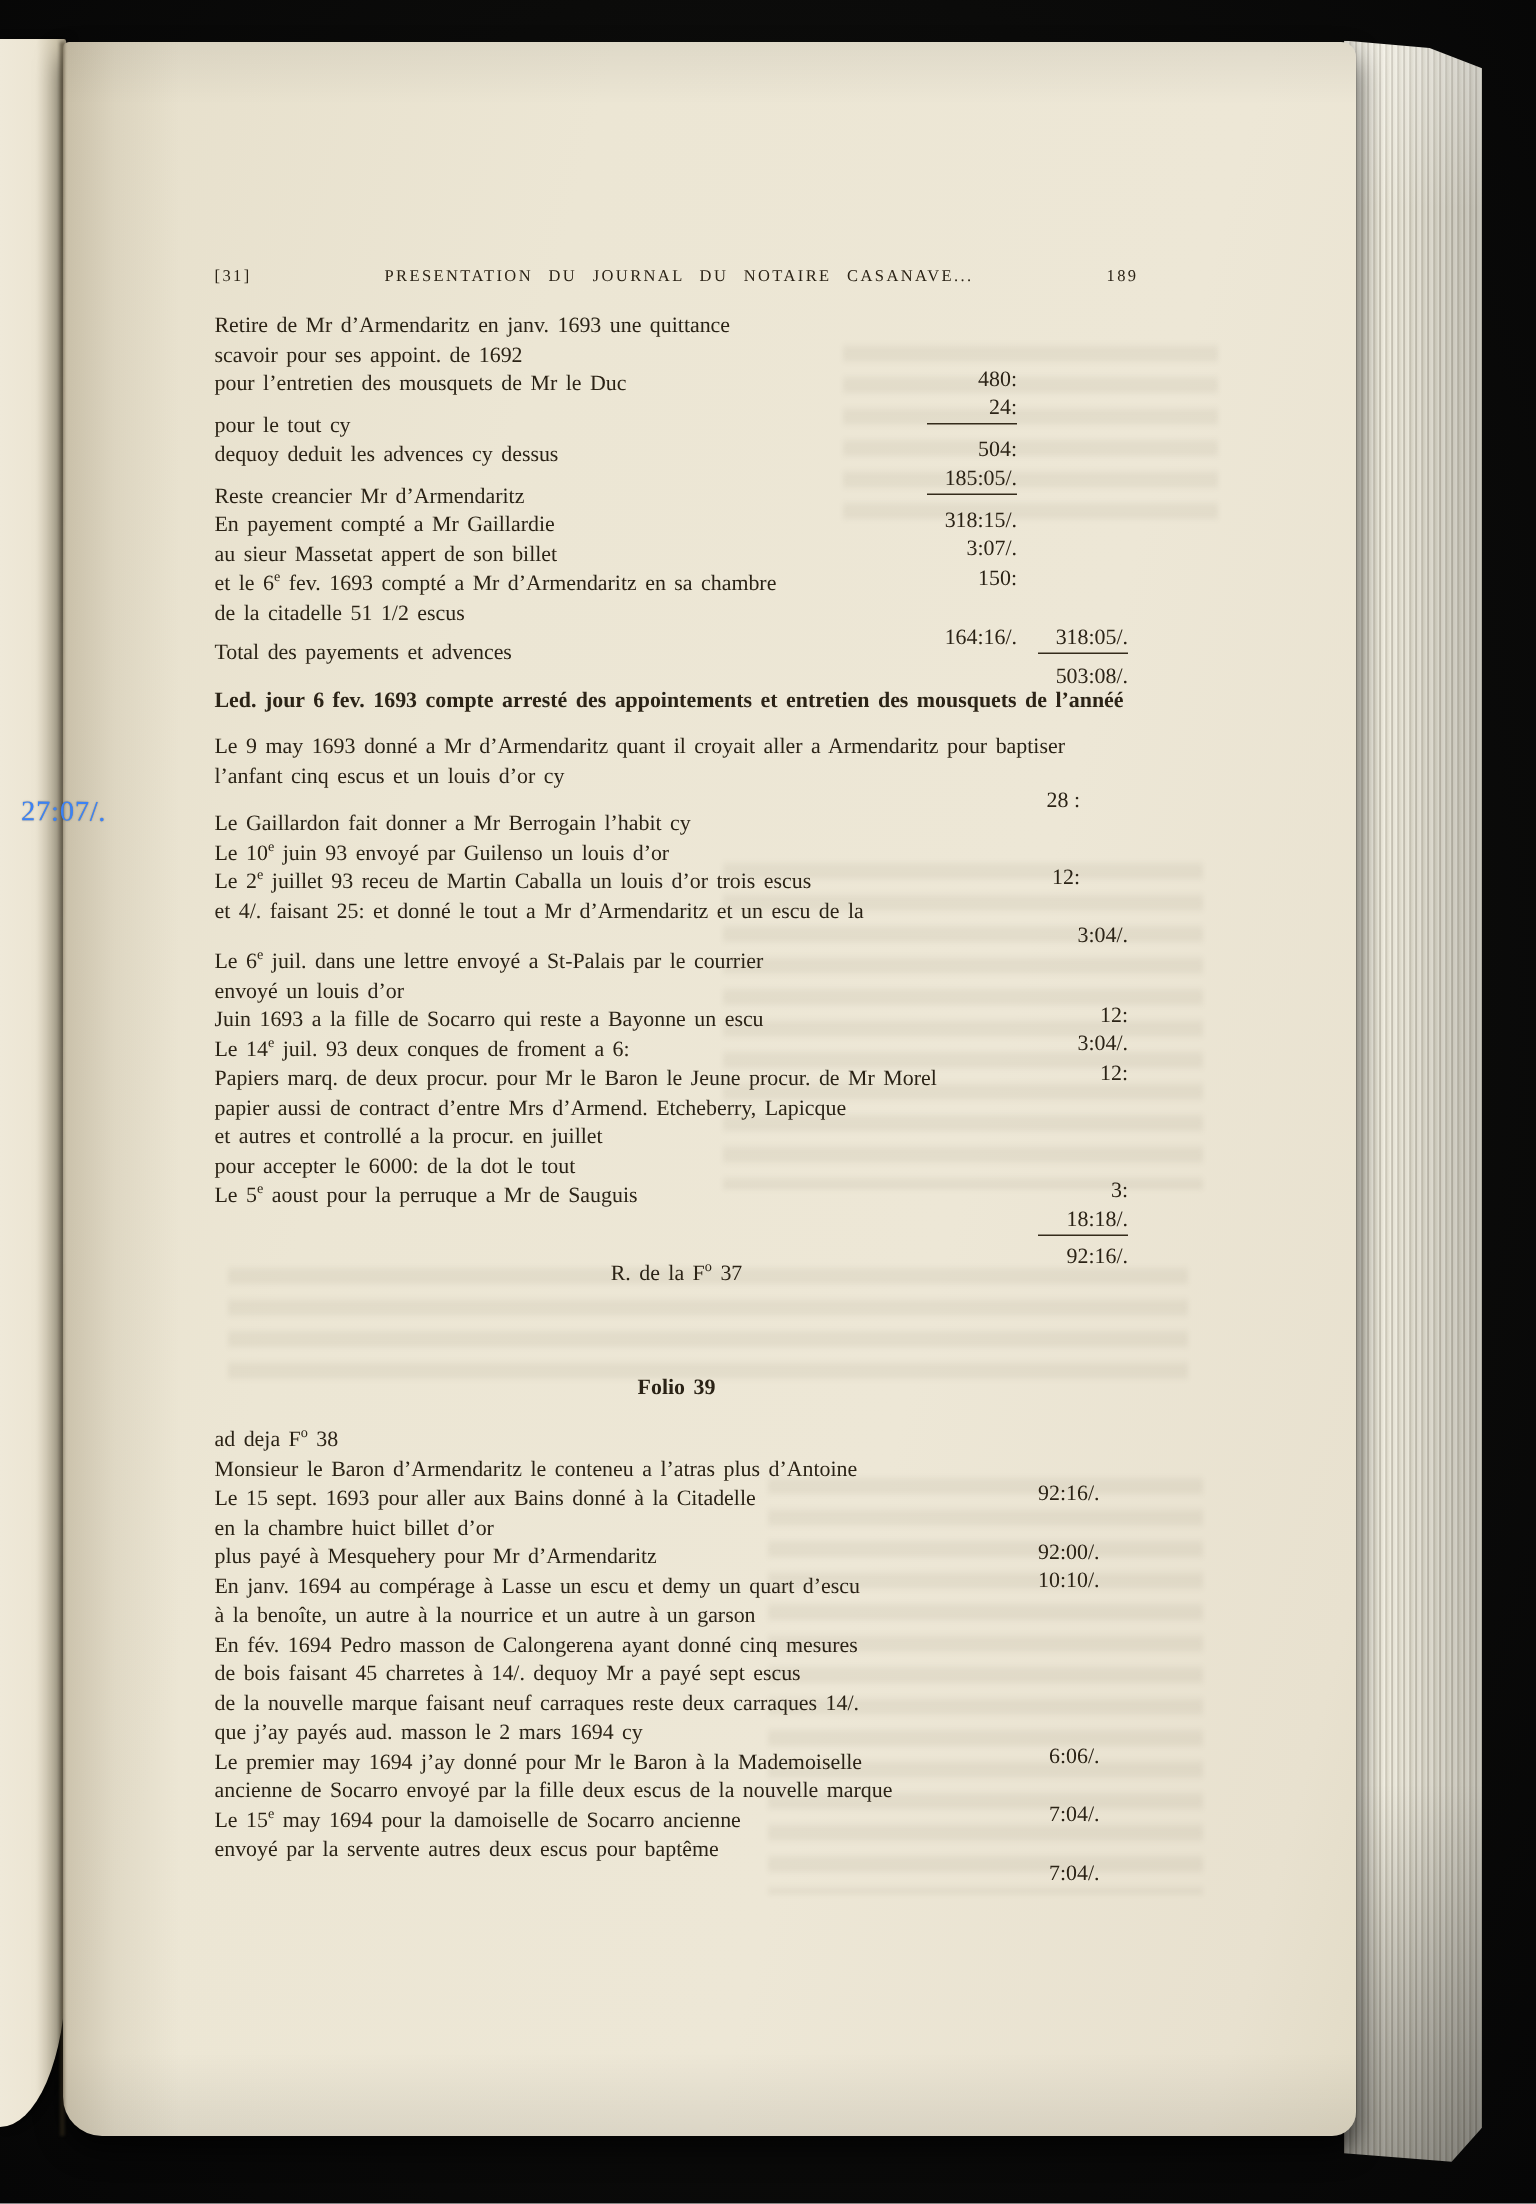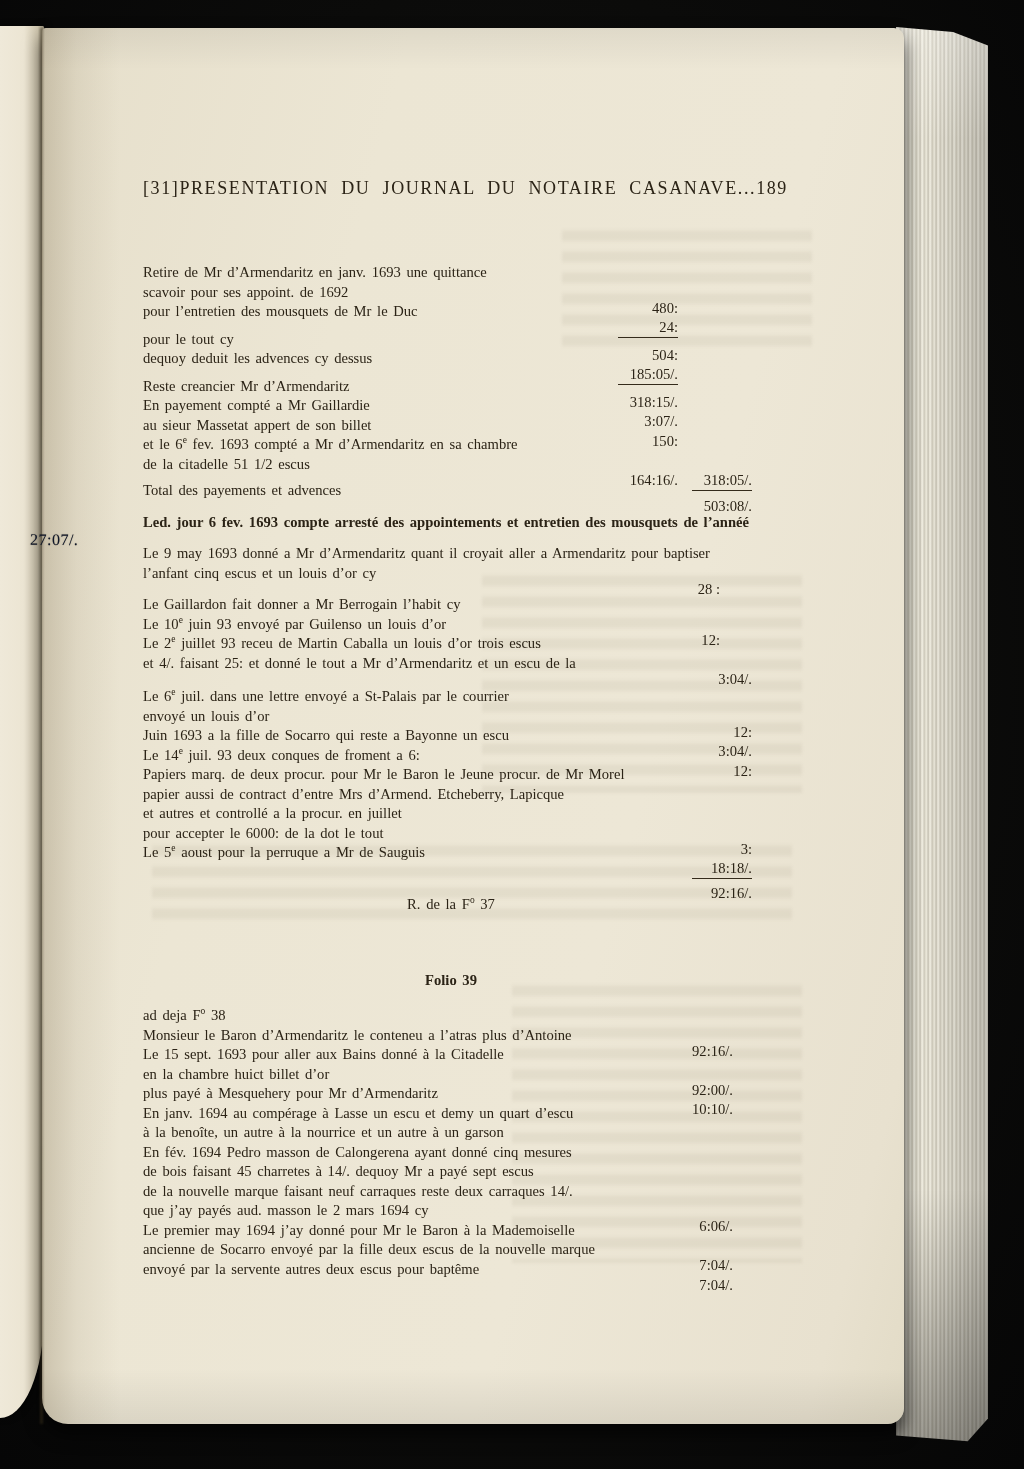--- a/index.html
+++ b/index.html
@@ -11,22 +11,22 @@
   .scene{position:absolute;inset:0;}
 
   
   .facing-page{
     position:absolute;left:0;top:26px;width:44px;height:1392px;
     background:linear-gradient(90deg,#efe9d9 0%,#ece5d3 55%,#cfc6ae 85%,#9a917c 100%);
     border-radius:0 2px 60px 0 / 0 2px 140px 0;
     box-shadow:2px 0 6px rgba(0,0,0,.55);
   }
   .edge-amt{
-    position:absolute;left:30px;top:531px;z-index:6;
-    font-size:16px;color:#0f172a;letter-spacing:.5px;
+    position:absolute;left:14px;top:531px;z-index:6;
+    font-size:19px;color:#3b82f6;letter-spacing:.5px;
     text-shadow:0 0 1px rgba(58,49,31,.55);
     transform:rotate(.3deg);
   }
 
   
   .fore-edge{
     position:absolute;left:896px;top:27px;width:92px;height:1417px;z-index:1;
     background:
       linear-gradient(180deg, rgba(255,255,255,.25) 0%, rgba(0,0,0,0) 8%, rgba(0,0,0,0) 82%, rgba(0,0,0,.35) 100%),
       linear-gradient(90deg, rgba(0,0,0,.10) 0%, rgba(0,0,0,0) 30%, rgba(0,0,0,.18) 100%),
@@ -49,25 +49,25 @@
   }
   .gutter-crease{
     position:absolute;left:-2px;top:0;width:3px;height:100%;
     background:linear-gradient(180deg, rgba(60,50,30,.5), rgba(60,50,30,.25) 50%, rgba(60,50,30,.5));
     filter:blur(1px);
   }
 
   .content{position:absolute;left:101px;top:150px;width:616px;color:#2b2316;}
   .header{
     display:flex;align-items:baseline;
-    font-size:18px;letter-spacing:1.6px;word-spacing:6px;white-space:nowrap;
+    font-size:11px;letter-spacing:1.6px;word-spacing:6px;white-space:nowrap;
   }
   .header .title{flex:1;text-align:center;}
 
-  .ledger{margin-top:65px;font-size:14.6px;word-spacing:2px;}
+  .ledger{margin-top:19px;font-size:14.6px;word-spacing:2px;}
   .blk{position:relative;}
   .row{position:relative;height:19.5px;white-space:nowrap;}
   .txt{display:inline;}
   sup{font-size:9.5px;line-height:0;}
   .amt{
     position:absolute;top:16px;display:inline-block;text-align:right;
     word-spacing:0;
   }
   .amt.ca{right:81px;}
   .amt.cb{right:7px;}
@@ -174,18 +174,19 @@
             <div class="row"><span class="txt">en la chambre huict billet d’or</span><span class="amt cc">92:00/.</span></div>
             <div class="row"><span class="txt">plus payé à Mesquehery pour Mr d’Armendaritz</span><span class="amt cc">10:10/.</span></div>
             <div class="row"><span class="txt">En janv. 1694 au compérage à Lasse un escu et demy un quart d’escu</span></div>
             <div class="row"><span class="txt">à la benoîte, un autre à la nourrice et un autre à un garson</span></div>
             <div class="row"><span class="txt">En fév. 1694 Pedro masson de Calongerena ayant donné cinq mesures</span></div>
             <div class="row"><span class="txt">de bois faisant 45 charretes à 14/. dequoy Mr a payé sept escus</span></div>
             <div class="row"><span class="txt">de la nouvelle marque faisant neuf carraques reste deux carraques 14/.</span></div>
             <div class="row"><span class="txt">que j’ay payés aud. masson le 2 mars 1694 cy</span><span class="amt cc">6:06/.</span></div>
             <div class="row"><span class="txt">Le premier may 1694 j’ay donné pour Mr le Baron à la Mademoiselle</span></div>
             <div class="row"><span class="txt">ancienne de Socarro envoyé par la fille deux escus de la nouvelle marque</span><span class="amt cc">7:04/.</span></div>
+            <div class="row"><span class="txt">Le 15<sup>e</sup> may 1694 pour la damoiselle de Socarro ancienne</span></div>
             <div class="row"><span class="txt">envoyé par la servente autres deux escus pour baptême</span><span class="amt cc">7:04/.</span></div>
           </div>
         </div>
     </div>
   </div>
 </div>
 
 </body></html>

